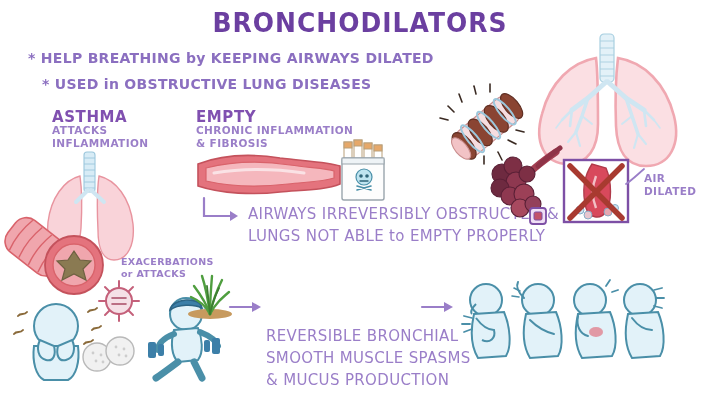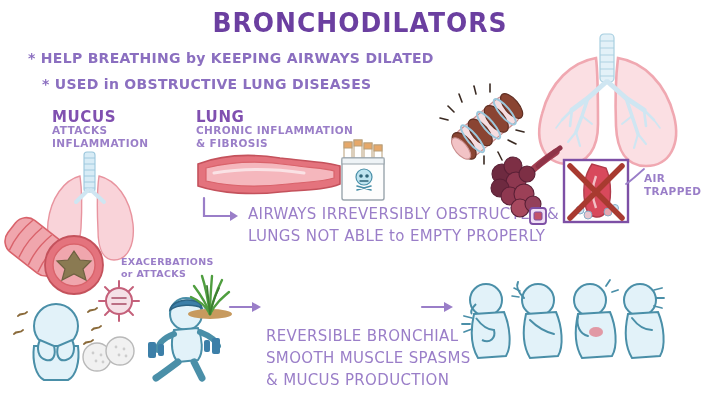--- a/index.html
+++ b/index.html
@@ -49,21 +49,21 @@
 </head>
 <body>
 
 <div class="canvas">
 
   <div class="abs title">BRONCHODILATORS</div>
 
   <div class="abs bullet-line" style="left:28px;top:50px;">* HELP BREATHING by KEEPING AIRWAYS DILATED</div>
   <div class="abs bullet-line" style="left:28px;top:76px;margin-left:14px;">* USED in OBSTRUCTIVE LUNG DISEASES</div>
 
-  <div class="abs sec-head" style="left:52px;top:108px;">MUCUS</div>
+  <div class="abs sec-head" style="left:52px;top:108px;">ASTHMA</div>
   <div class="abs sec-sub" style="left:52px;top:124px;white-space:pre-line;">ATTACKS
 INFLAMMATION</div>
 
   <div class="abs" style="left:18px;top:150px;">
     <svg width="140" height="135" viewBox="0 0 140 135">
 
       <rect x="66" y="2" width="11" height="40" rx="3" fill="#d8ecf6" stroke="#9cc7dc" stroke-width="1.1"></rect>
       <g stroke="#9cc7dc" stroke-width="0.9">
         <line x1="66" y1="8" x2="77" y2="8"></line>
         <line x1="66" y1="14" x2="77" y2="14"></line>
@@ -94,21 +94,21 @@
         <circle cx="34" cy="27" r="29" fill="#e4737d" stroke="#c4525c" stroke-width="1.8"></circle>
         <circle cx="34" cy="27" r="21" fill="#f0a6ad" stroke="#d9636b" stroke-width="1.4"></circle>
         <path d="M34 13 L40 22 L51 23 L43 31 L46 42 L34 36 L22 42 L25 31 L17 23 L28 22 Z" fill="#8a7a52" stroke="#6f6142" stroke-width="1.2"></path>
       </g>
     </svg>
   </div>
 
   <div class="abs note-sm" style="left:98px;top:256px;">EXACERBATIONS
 or ATTACKS</div>
 
-  <div class="abs sec-head" style="left:196px;top:108px;">LUNG</div>
+  <div class="abs sec-head" style="left:196px;top:108px;">EMPTY</div>
   <div class="abs sec-sub" style="left:196px;top:124px;white-space:pre-line;">CHRONIC INFLAMMATION
 &amp; FIBROSIS</div>
 
   <div class="abs" style="left:194px;top:152px;">
     <svg width="150" height="46" viewBox="0 0 150 46">
       <path d="M4 12 C30 2 60 2 86 6 C110 9 134 10 146 14 L146 32 C132 38 108 38 86 40 C60 43 28 42 4 34 Z" fill="#e4737d" stroke="#c4525c" stroke-width="1.6"></path>
       <path d="M12 16 C40 9 70 9 96 13 C116 16 132 16 140 19 L140 26 C128 30 110 30 94 32 C68 35 38 35 12 29 Z" fill="#f5b7bd" stroke="#d9636b" stroke-width="1.2"></path>
       <path d="M20 21 C50 16 82 17 110 21" stroke="#fae2e5" stroke-width="3" fill="none" stroke-linecap="round"></path>
     </svg>
   </div>
@@ -256,21 +256,21 @@
       <path d="M8 8 L60 60 M60 8 L8 60" stroke="#a83a30" stroke-width="5.5" stroke-linecap="round"></path>
     </svg>
   </div>
 
   <div class="abs" style="left:624px;top:166px;">
     <svg width="22" height="22" viewBox="0 0 22 22">
       <path d="M2 18 C8 14 14 8 20 3" stroke="#9a7ec8" stroke-width="1.8" fill="none" stroke-linecap="round"></path>
     </svg>
   </div>
   <div class="abs airtrap" style="left:644px;top:172px;">AIR
-TRAPPED</div>
+DILATED</div>
 
   <div class="abs" style="left:10px;top:300px;">
     <svg width="92" height="80" viewBox="0 0 92 80">
       <circle cx="46" cy="26" r="22" fill="#e2f2f9" stroke="#4a8fa8" stroke-width="2"></circle>
       <path d="M24 46 C22 62 26 76 34 80 L58 80 C66 76 70 62 68 46 Z" fill="#e2f2f9" stroke="#4a8fa8" stroke-width="2"></path>
 
       <path d="M30 40 C26 48 28 58 36 60 C44 62 46 54 44 46 Z" fill="#e2f2f9" stroke="#4a8fa8" stroke-width="2"></path>
       <path d="M62 40 C66 48 64 58 56 60 C48 62 46 54 48 46 Z" fill="#e2f2f9" stroke="#4a8fa8" stroke-width="2"></path>
 
       <g stroke="#8a6a3a" stroke-width="2" fill="none" stroke-linecap="round">

